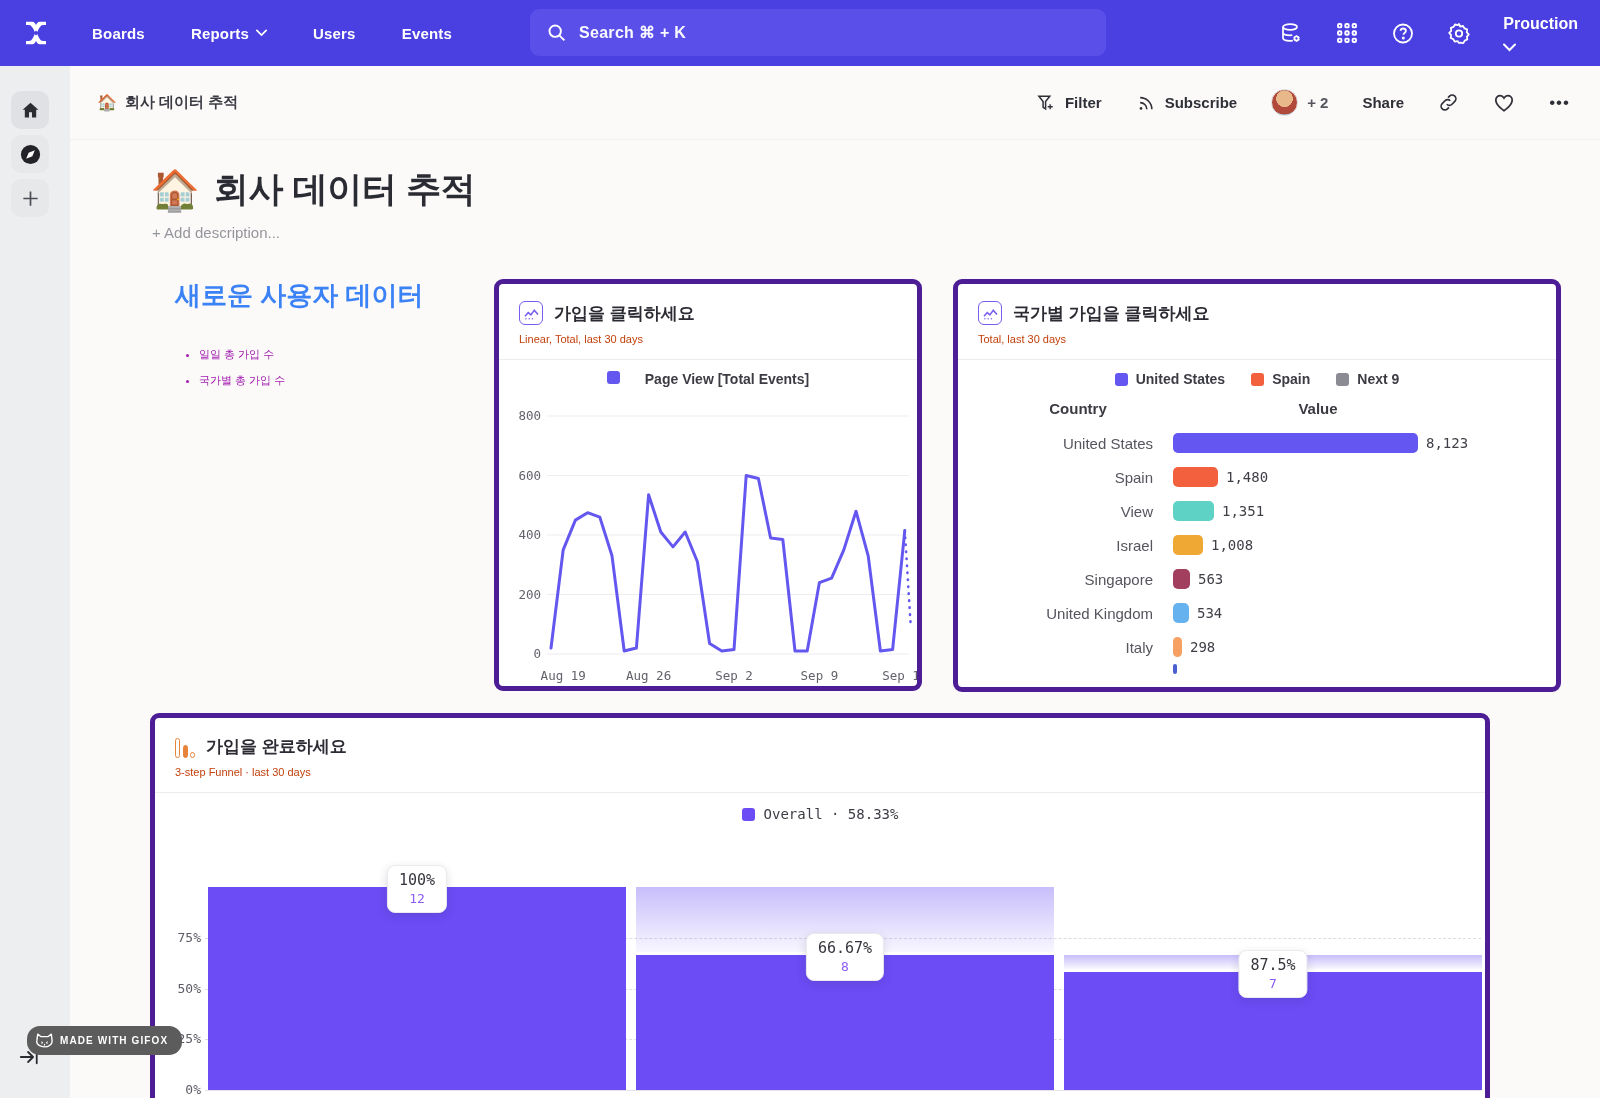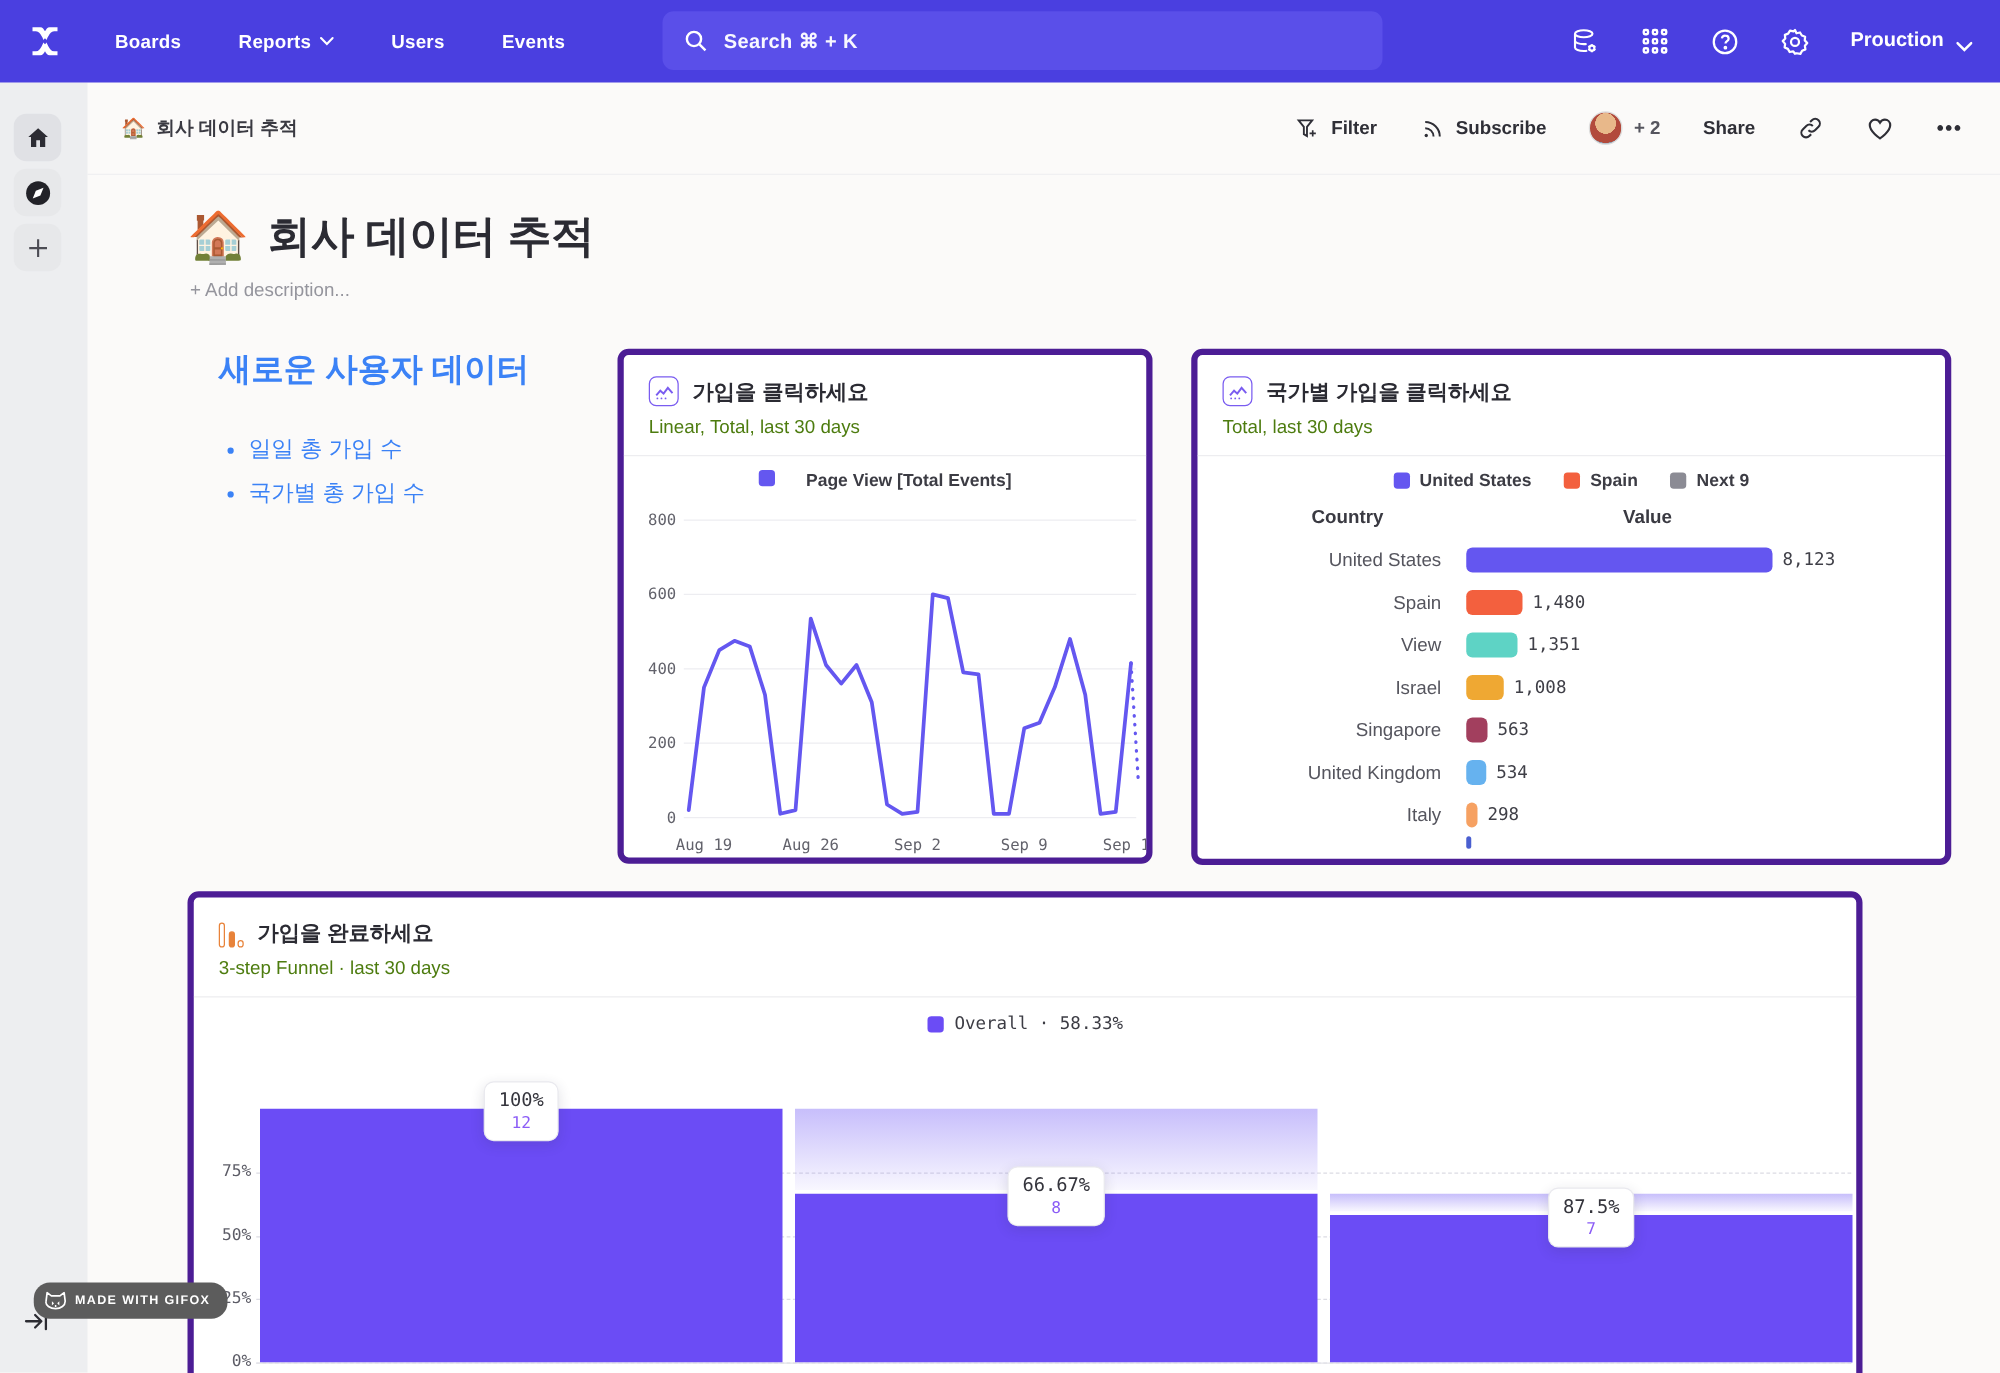--- a/index.html
+++ b/index.html
@@ -11,21 +11,21 @@
             display:flex; align-items:center; z-index:30; }
   .logo { margin-left:18px; width:36px; height:36px; display:flex; align-items:center; justify-content:center; cursor:pointer; }
   .nav-items { display:flex; align-items:center; gap:46px; margin-left:38px; }
   .nav-item { color:#fff; font-size:15px; font-weight:700; letter-spacing:.2px; cursor:pointer;
               display:flex; align-items:center; gap:7px; }
   .searchbar { position:absolute; left:530px; top:9px; width:576px; height:47px; background:#5a4fe9;
                border-radius:9px; display:flex; align-items:center; padding:0 16px; gap:12px; cursor:text; }
   .searchbar .stext { color:rgba(255,255,255,.96); font-size:16px; font-weight:600; letter-spacing:.3px; }
   .nav-right { position:absolute; right:22px; top:0; height:66px; display:flex; align-items:center; gap:32px; }
   .nav-icon { width:24px; height:24px; display:flex; align-items:center; justify-content:center; cursor:pointer; }
-  .project { display:flex; align-items:flex-end; gap:10px; color:#fff; font-size:16px; font-weight:700; cursor:pointer; }
+  .project { display:flex; align-items:flex-start; gap:10px; color:#fff; font-size:16px; font-weight:700; cursor:pointer;flex-direction:column; }
 
   
   .sidebar { position:absolute; left:0; top:66px; width:70px; height:1032px; background:#edeef0; z-index:20; }
   .side-btn { position:absolute; left:11px; width:38px; height:38px; border-radius:10px;
               display:flex; align-items:center; justify-content:center; cursor:pointer; }
   .side-btn.active { background:#e0e1e5; }
   .side-btn.soft { background:#e7e8ea; }
   .expand-btn { position:absolute; left:18px; top:980px; width:22px; height:22px; cursor:pointer;
                 display:flex; align-items:center; justify-content:center; }
 
@@ -43,27 +43,27 @@
   .page-title { position:absolute; left:80px; top:100px; display:flex; align-items:center; gap:14px; }
   .page-title .emoji { font-size:40px; line-height:1; }
   .page-title h1 { font-size:35px; font-weight:800; color:#2b2b33; letter-spacing:-.3px; }
   .add-desc { position:absolute; left:82px; top:158px; font-size:15px; color:#95959d; cursor:text; }
 
   
   .card { position:absolute; background:#fff; border:5px solid #4c1d95; border-radius:9px; overflow:hidden; }
   .card-head { padding:17px 20px 14px 20px; border-bottom:1px solid #ededf0; }
   .card-title-row { display:flex; align-items:center; gap:11px; }
   .card-title { font-size:17px; font-weight:700; color:#2b2b33; }
-  .card-sub { margin-top:8px; font-size:15px; color:#4d7c0f; }
+  .card-sub { margin-top:8px; font-size:11px; color:#c2410c; }
   .chart-ic { width:24px; height:24px; border:1.6px solid #7a5cf0; border-radius:6px; display:flex; align-items:center; justify-content:center; }
 
   .text-card { position:absolute; left:105px; top:212px; width:300px; }
   .text-card h2 { font-size:26px; font-weight:700; color:#3b82f6; }
   .text-card ul { margin:34px 0 0 24px; }
-  .text-card li { font-size:18px; color:#3b82f6; margin-bottom:11px; }
+  .text-card li { font-size:11px; color:#a21caf; margin-bottom:11px; }
 
   .legend-row { display:flex; align-items:center; justify-content:center; gap:26px; font-size:14px; color:#3c3c44; font-weight:600; }
   .sq { width:13px; height:13px; border-radius:3px; display:inline-block; }
 
   .mono { font-family:"DejaVu Sans Mono", monospace; }
 
   
   .cols-head { display:flex; font-size:15px; font-weight:700; color:#3a3a42; margin-top:13px; }
   .country-row { display:flex; align-items:center; height:34px; }
   .c-label { width:195px; text-align:right; font-size:15px; color:#55555e; padding-right:0; }

